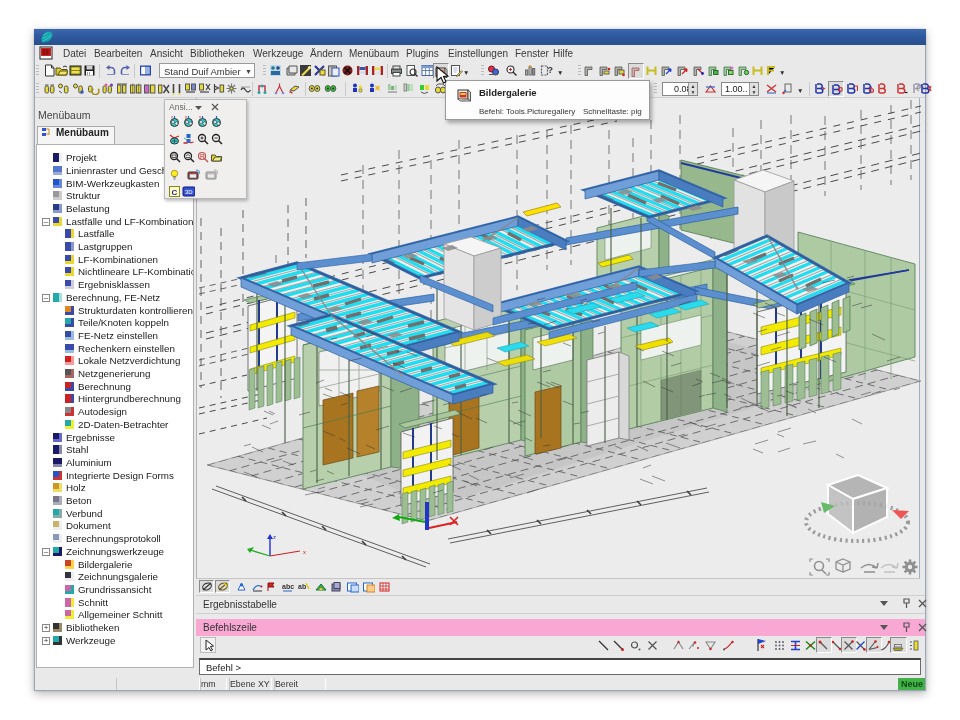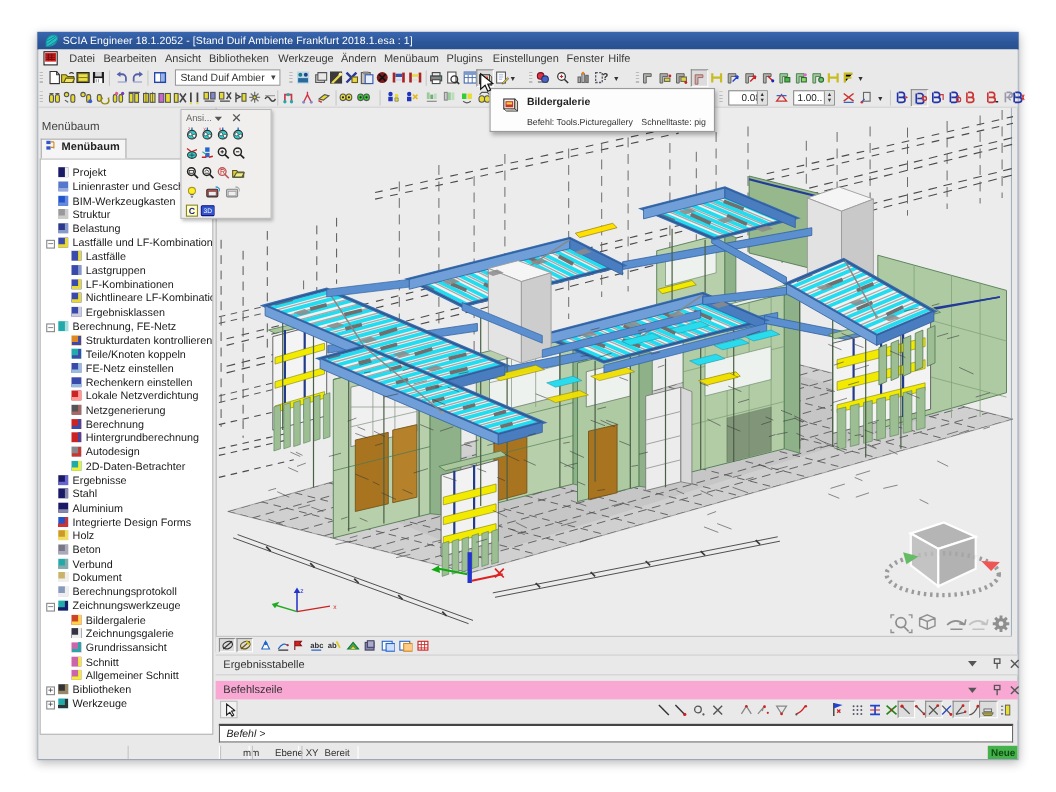--- a/index.html
+++ b/index.html
@@ -24,40 +24,39 @@
   .ti { position:absolute; height:12.7px; font-size:9.8px; color:#1a1a1a; white-space:nowrap; }
   .q { display:inline-block; width:9px; height:9px; margin-right:4px; vertical-align:-1px; }
   .pm { position:absolute; width:8px; height:8px; border:1px solid #888; background:#fff; font-size:8px; line-height:6px; text-align:center; color:#333; }
   
   #vp { position:absolute; left:196px; top:98px; width:724px; height:495px; background:#ececec; border-left:1px solid #b5b5b5; border-right:1px solid #9fb0c0; }
   
   #tabsrow { position:absolute; left:196px; top:578px; width:724px; height:15px; background:#e9e9e9; border-top:1px solid #c5c5c5; }
   #ergh { position:absolute; left:196px; top:595px; width:729px; height:19px; background:#e9e9e9; border-top:1px solid #cfcfcf; border-bottom:1px solid #cfcfcf; font-size:10px; color:#333; }
   #befh { position:absolute; left:196px; top:619px; width:729px; height:17px; background:#f9a8d4; font-size:10px; color:#333; }
   #befbar { position:absolute; left:196px; top:636px; width:729px; height:19px; background:#e9e9e9; }
-  #cmd { position:absolute; left:199px; top:658px; width:722px; height:17px; background:#fff; border:1px solid #6a6a6a; border-top:2px solid #444; font-size:9.5px; color:#222;font-style:italic; }
+  #cmd { position:absolute; left:199px; top:658px; width:722px; height:17px; background:#fff; border:1px solid #6a6a6a; border-top:2px solid #444; font-size:9.5px; color:#222; }
   #statusbar { position:absolute; left:35px; top:678px; width:890px; height:12px; background:#e9e9e9; font-size:9px; color:#333; }
-  .scell { position:absolute; top:0; height:12px; border-left:1px solid #c4c4c4; border-right:1px solid #fff; padding:1px 4px 0 20px; white-space:nowrap; font-size:8.8px; }
+  .scell { position:absolute; top:0; height:12px; border-left:1px solid #c4c4c4; border-right:1px solid #fff; padding:1px 4px 0 0; white-space:nowrap; font-size:8.8px; }
   
   #ansi { position:absolute; left:164px; top:99px; width:83px; height:100px; background:#f0efee; border:1px solid #b9b9b9; box-shadow:1px 2px 3px rgba(0,0,0,.25); z-index:5; }
   
   #tip { position:absolute; left:445px; top:80px; width:205px; height:40px; background:#fdfdfd; border:1px solid #9a9a9a; box-shadow:2px 3px 4px rgba(0,0,0,.3); z-index:6; }
   #tip .t1 { position:absolute; left:33px; top:6px; font-size:9.5px; font-weight:bold; color:#222; }
   #tip .t2 { position:absolute; left:33px; top:26px; font-size:8px; color:#333; }
   #tip .t3 { position:absolute; left:137px; top:26px; font-size:8px; color:#333;text-align:right; }
 </style>
 </head>
 <body>
 <div id="win"></div>
 <div id="titlebar">
     <svg style="position:absolute;left:6px;top:1px" width="14" height="14">
       <path d="M2 12 Q1 4 7 2 Q13 1 12 6 Q11 11 5 12 Z" fill="#27c0c8" stroke="#1794a0" stroke-width="1"></path>
       <path d="M3 10 L11 4 M3 7 L10 3 M4 12 L12 7" stroke="#0e7880" stroke-width=".7"></path>
     </svg>
-    <span class="ttext">SCIA Engineer 18.1.2052 - [Stand Duif  Ambiente Frankfurt 2018.1.esa : 1]</span>
   </div>
 <div id="menubar">
   <svg style="position:absolute;left:4px;top:1px" width="15" height="15">
       <rect x="1" y="1" width="12" height="12" fill="#fff" stroke="#222"></rect>
       <rect x="2" y="2" width="10" height="8" fill="#d42222"></rect>
       <path d="M3 4h8M3 6h8M3 8h8M5 3v6M8 3v6" stroke="#7a0d0d" stroke-width="1"></path>
     </svg>
   <span class="menuitem" style="left:28px">Datei</span>
   <span class="menuitem" style="left:59px">Bearbeiten</span>
   <span class="menuitem" style="left:115px">Ansicht</span>

